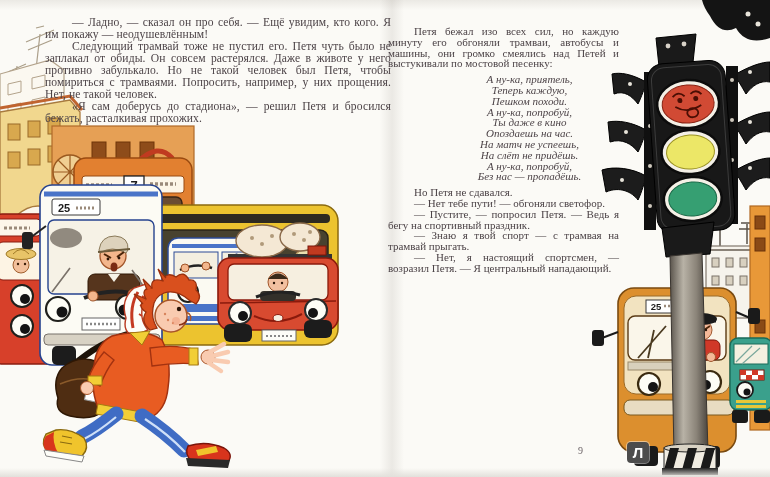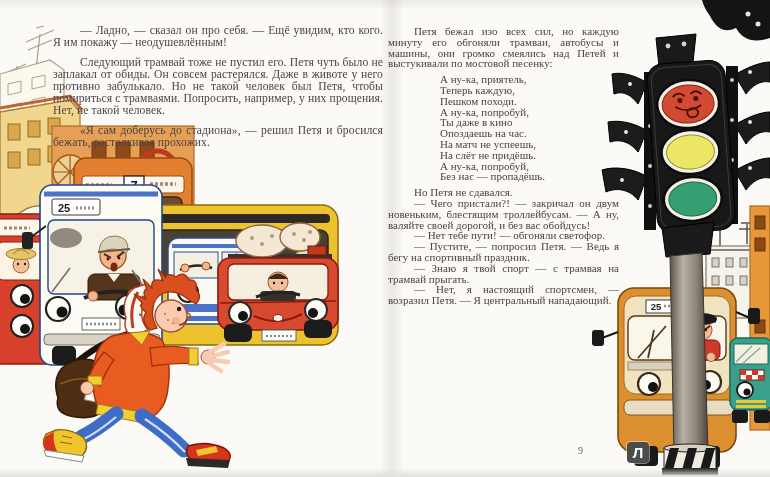--- a/index.html
+++ b/index.html
@@ -15,28 +15,28 @@
   .gutter{position:absolute;left:380px;top:0;width:24px;height:477px;
     background:linear-gradient(to right,rgba(90,80,70,0),rgba(90,80,70,.10),rgba(90,80,70,0));}
   .illu{position:absolute;top:0;}
   .illu-left{left:0;}
   .illu-right{left:590px;}
   .text-left{
     position:absolute;left:45px;top:17px;width:346px;
     font-size:11.6px;line-height:12px;color:#4c4347;
     text-align:justify;letter-spacing:.1px;
   }
-  .text-left p{margin:8px;text-indent:27px;}
+  .text-left p{margin:0;text-indent:27px;}
   .text-right{
     position:absolute;left:388px;top:26px;width:231px;
     font-size:11px;line-height:10.8px;color:#4c4347;
     text-align:justify;
   }
   .text-right p{margin:0;text-indent:26px;}
-  .poem{margin:5px 0 5px 52px;text-align:left;}
+  .poem{margin:5px 0 5px 52px;text-align:center;font-style:italic;}
   .poem div{text-indent:0;}
   .pagenum{position:absolute;left:578px;top:445px;font-size:10px;color:#6c6367;}
   .watermark{
     position:absolute;left:627px;top:442px;width:22px;height:21px;
     background:#4c4c4c;border-radius:4px;color:#fff;
     font-family:"Liberation Sans",sans-serif;font-weight:bold;font-size:15px;
     display:flex;align-items:center;justify-content:center;
     box-shadow:0 0 0 1px rgba(255,255,255,.45);
   }
 </style>
@@ -460,21 +460,20 @@
       <div>Пешком походи.</div>
       <div>А ну-ка, попробуй,</div>
       <div>Ты даже в кино</div>
       <div>Опоздаешь на час.</div>
       <div>На матч не успеешь,</div>
       <div>На слёт не придёшь.</div>
       <div>А ну-ка, попробуй,</div>
       <div>Без нас — пропадёшь.</div>
     </div>
     <p>Но Петя не сдавался.</p>
-    <p>— Чего пристали?! — закричал он двум новеньким, блестящим троллейбусам. — А ну, валяйте своей дорогой, и без вас обойдусь!</p>
     <p>— Нет тебе пути! — обгоняли светофор.</p>
     <p>— Пустите, — попросил Петя. — Ведь я бегу на спортивный праздник.</p>
     <p>— Знаю я твой спорт — с трамвая на трамвай прыгать.</p>
     <p>— Нет, я настоящий спортсмен, — возразил Петя. — Я центральный нападающий.</p>
   </div>
 
   <div class="pagenum">9</div>
   <div class="watermark">Л</div>
 
   <div class="edge-bottom"></div>

